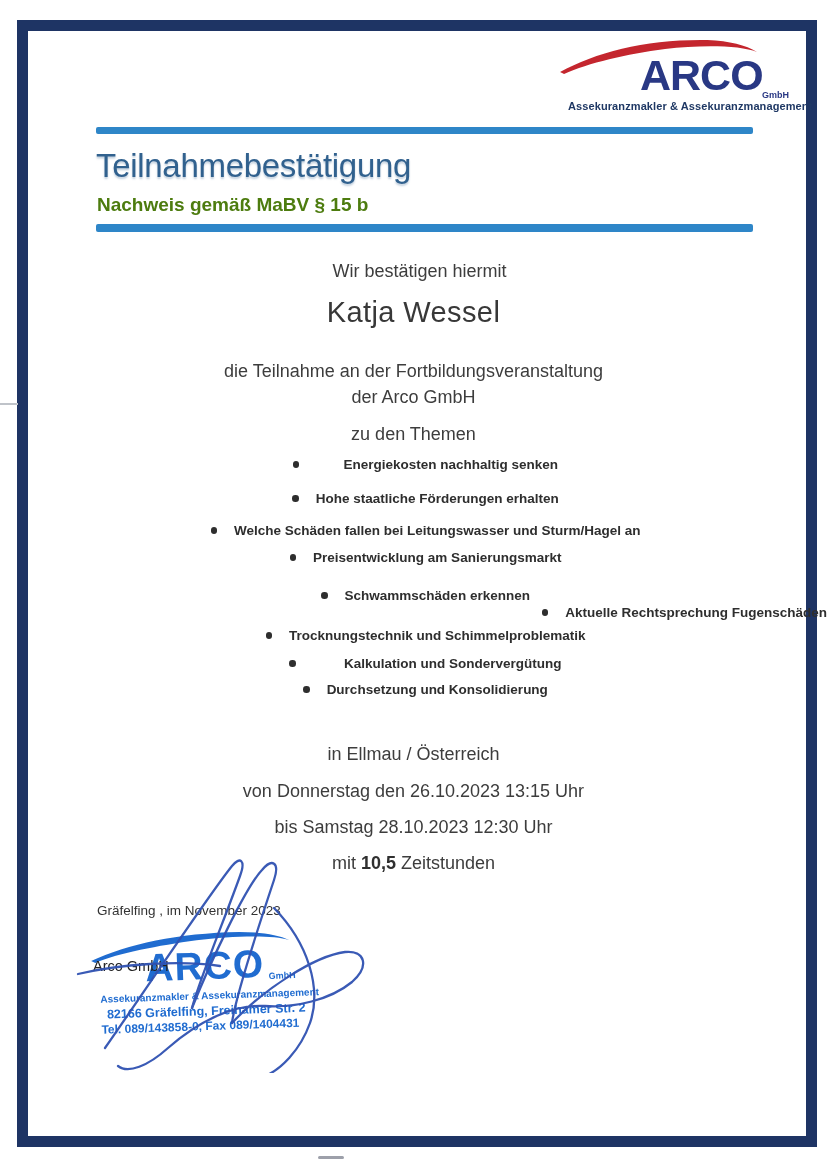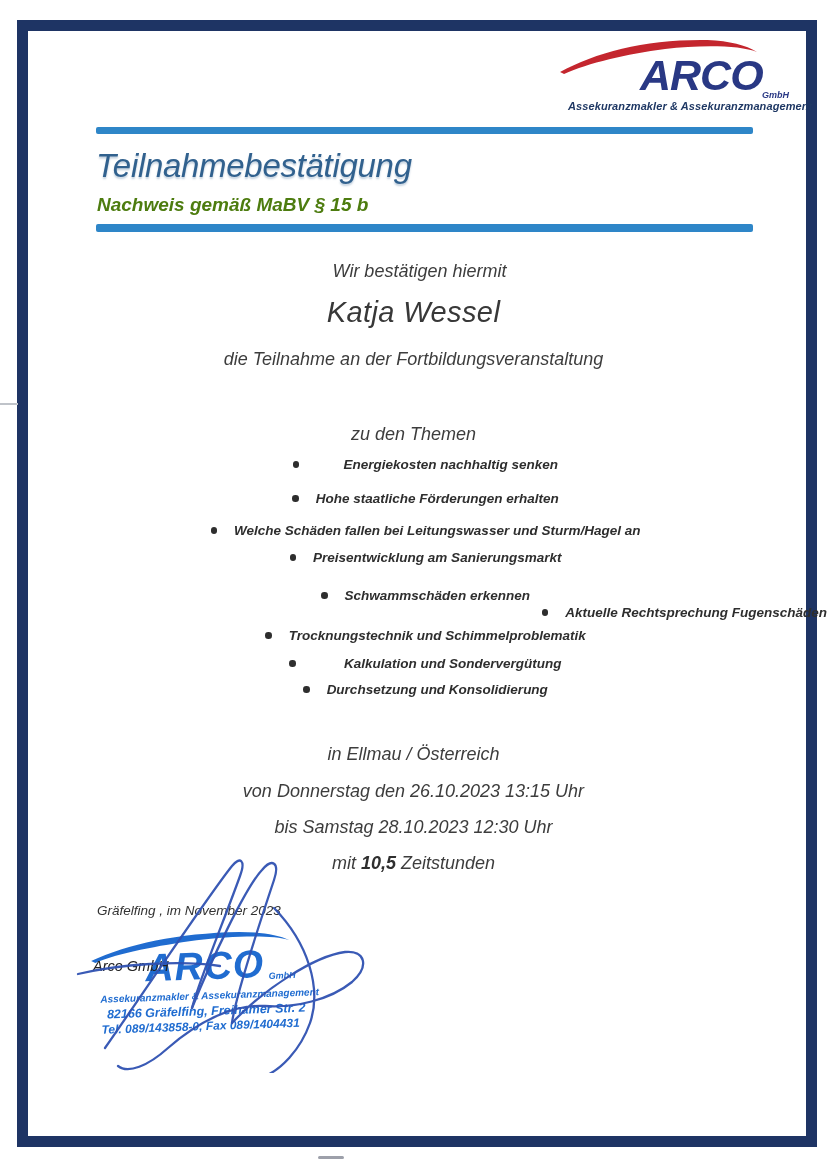--- a/index.html
+++ b/index.html
@@ -1,18 +1,18 @@
 <!DOCTYPE html>
 <html><head>
 <meta charset="utf-8">
 <style>
   html,body{margin:0;padding:0;background:#ffffff;}
   .page{
     position:relative;width:827px;height:1169px;background:#ffffff;overflow:hidden;
-    font-family:"Liberation Sans","DejaVu Sans",sans-serif;color:#3d3d3d;font-style:italic;
+    font-family:"Liberation Sans","DejaVu Sans",sans-serif;color:#3d3d3d;
   }
   
   .frame{position:absolute;background:#1e3464;}
   .frame-top{left:17px;top:20px;width:800px;height:11px;}
   .frame-left{left:17px;top:20px;width:11px;height:1127px;}
   .frame-right{left:806px;top:20px;width:11px;height:1127px;}
   .frame-bottom{left:17px;top:1136px;width:800px;height:11px;}
   .scan-artifact{position:absolute;left:0;top:403px;width:18px;height:2px;background:#bfc3c9;}
   .scan-tick{position:absolute;left:318px;top:1156px;width:26px;height:3px;background:#4c5264;opacity:.55;border-radius:2px;}
 
@@ -30,21 +30,21 @@
   .rule-top{top:127px;height:7px;}
   .rule-bottom{top:224px;height:8px;}
   .doc-title{position:absolute;left:96px;top:147px;font-size:33px;font-weight:400;color:#31618e;
              letter-spacing:-0.3px;text-shadow:0 2px 2px rgba(49,97,142,0.30);}
   .doc-subtitle{position:absolute;left:97px;top:194px;font-size:19px;font-weight:bold;color:#4d7c0f;}
 
   
   .center-line{position:absolute;left:0;right:0;text-align:center;font-size:18px;color:#3d3d3d;}
   .intro{top:261px;padding-left:12px;}
   .participant{top:296px;font-size:29px;color:#383838;letter-spacing:0.4px;}
-  .confirm{top:349px;}
+  .confirm{top:361px;}
   .organizer{top:387px;}
   .topics-intro{top:424px;}
   .location{top:744px;}
   .date-from{top:781px;}
   .date-to{top:817px;}
   .duration{top:853px;display:flex;justify-content:center;align-items:baseline;gap:5px;}
   .duration .hours{font-weight:bold;color:#2f2f2f;}
 
   
   .topic{position:absolute;left:24px;right:0;display:flex;justify-content:center;align-items:center;
@@ -91,20 +91,21 @@
   </div>
 
   <div class="rule rule-top"></div>
   <div class="doc-title">Teilnahmebestätigung</div>
   <div class="doc-subtitle">Nachweis gemäß MaBV § 15 b</div>
   <div class="rule rule-bottom"></div>
 
   <div class="center-line intro">Wir bestätigen hiermit</div>
   <div class="center-line participant">Katja Wessel</div>
   <div class="center-line confirm">die Teilnahme an der Fortbildungsveranstaltung</div>
+  <div class="center-line organizer">der Arco GmbH</div>
   <div class="center-line topics-intro">zu den Themen</div>
 
   <div class="topic t0">
     <span class="dot"></span>
     <span>Energiekosten nachhaltig senken</span>
   </div>
   <div class="topic t1">
     <span class="dot"></span>
     <span>Hohe staatliche Förderungen erhalten</span>
   </div>

